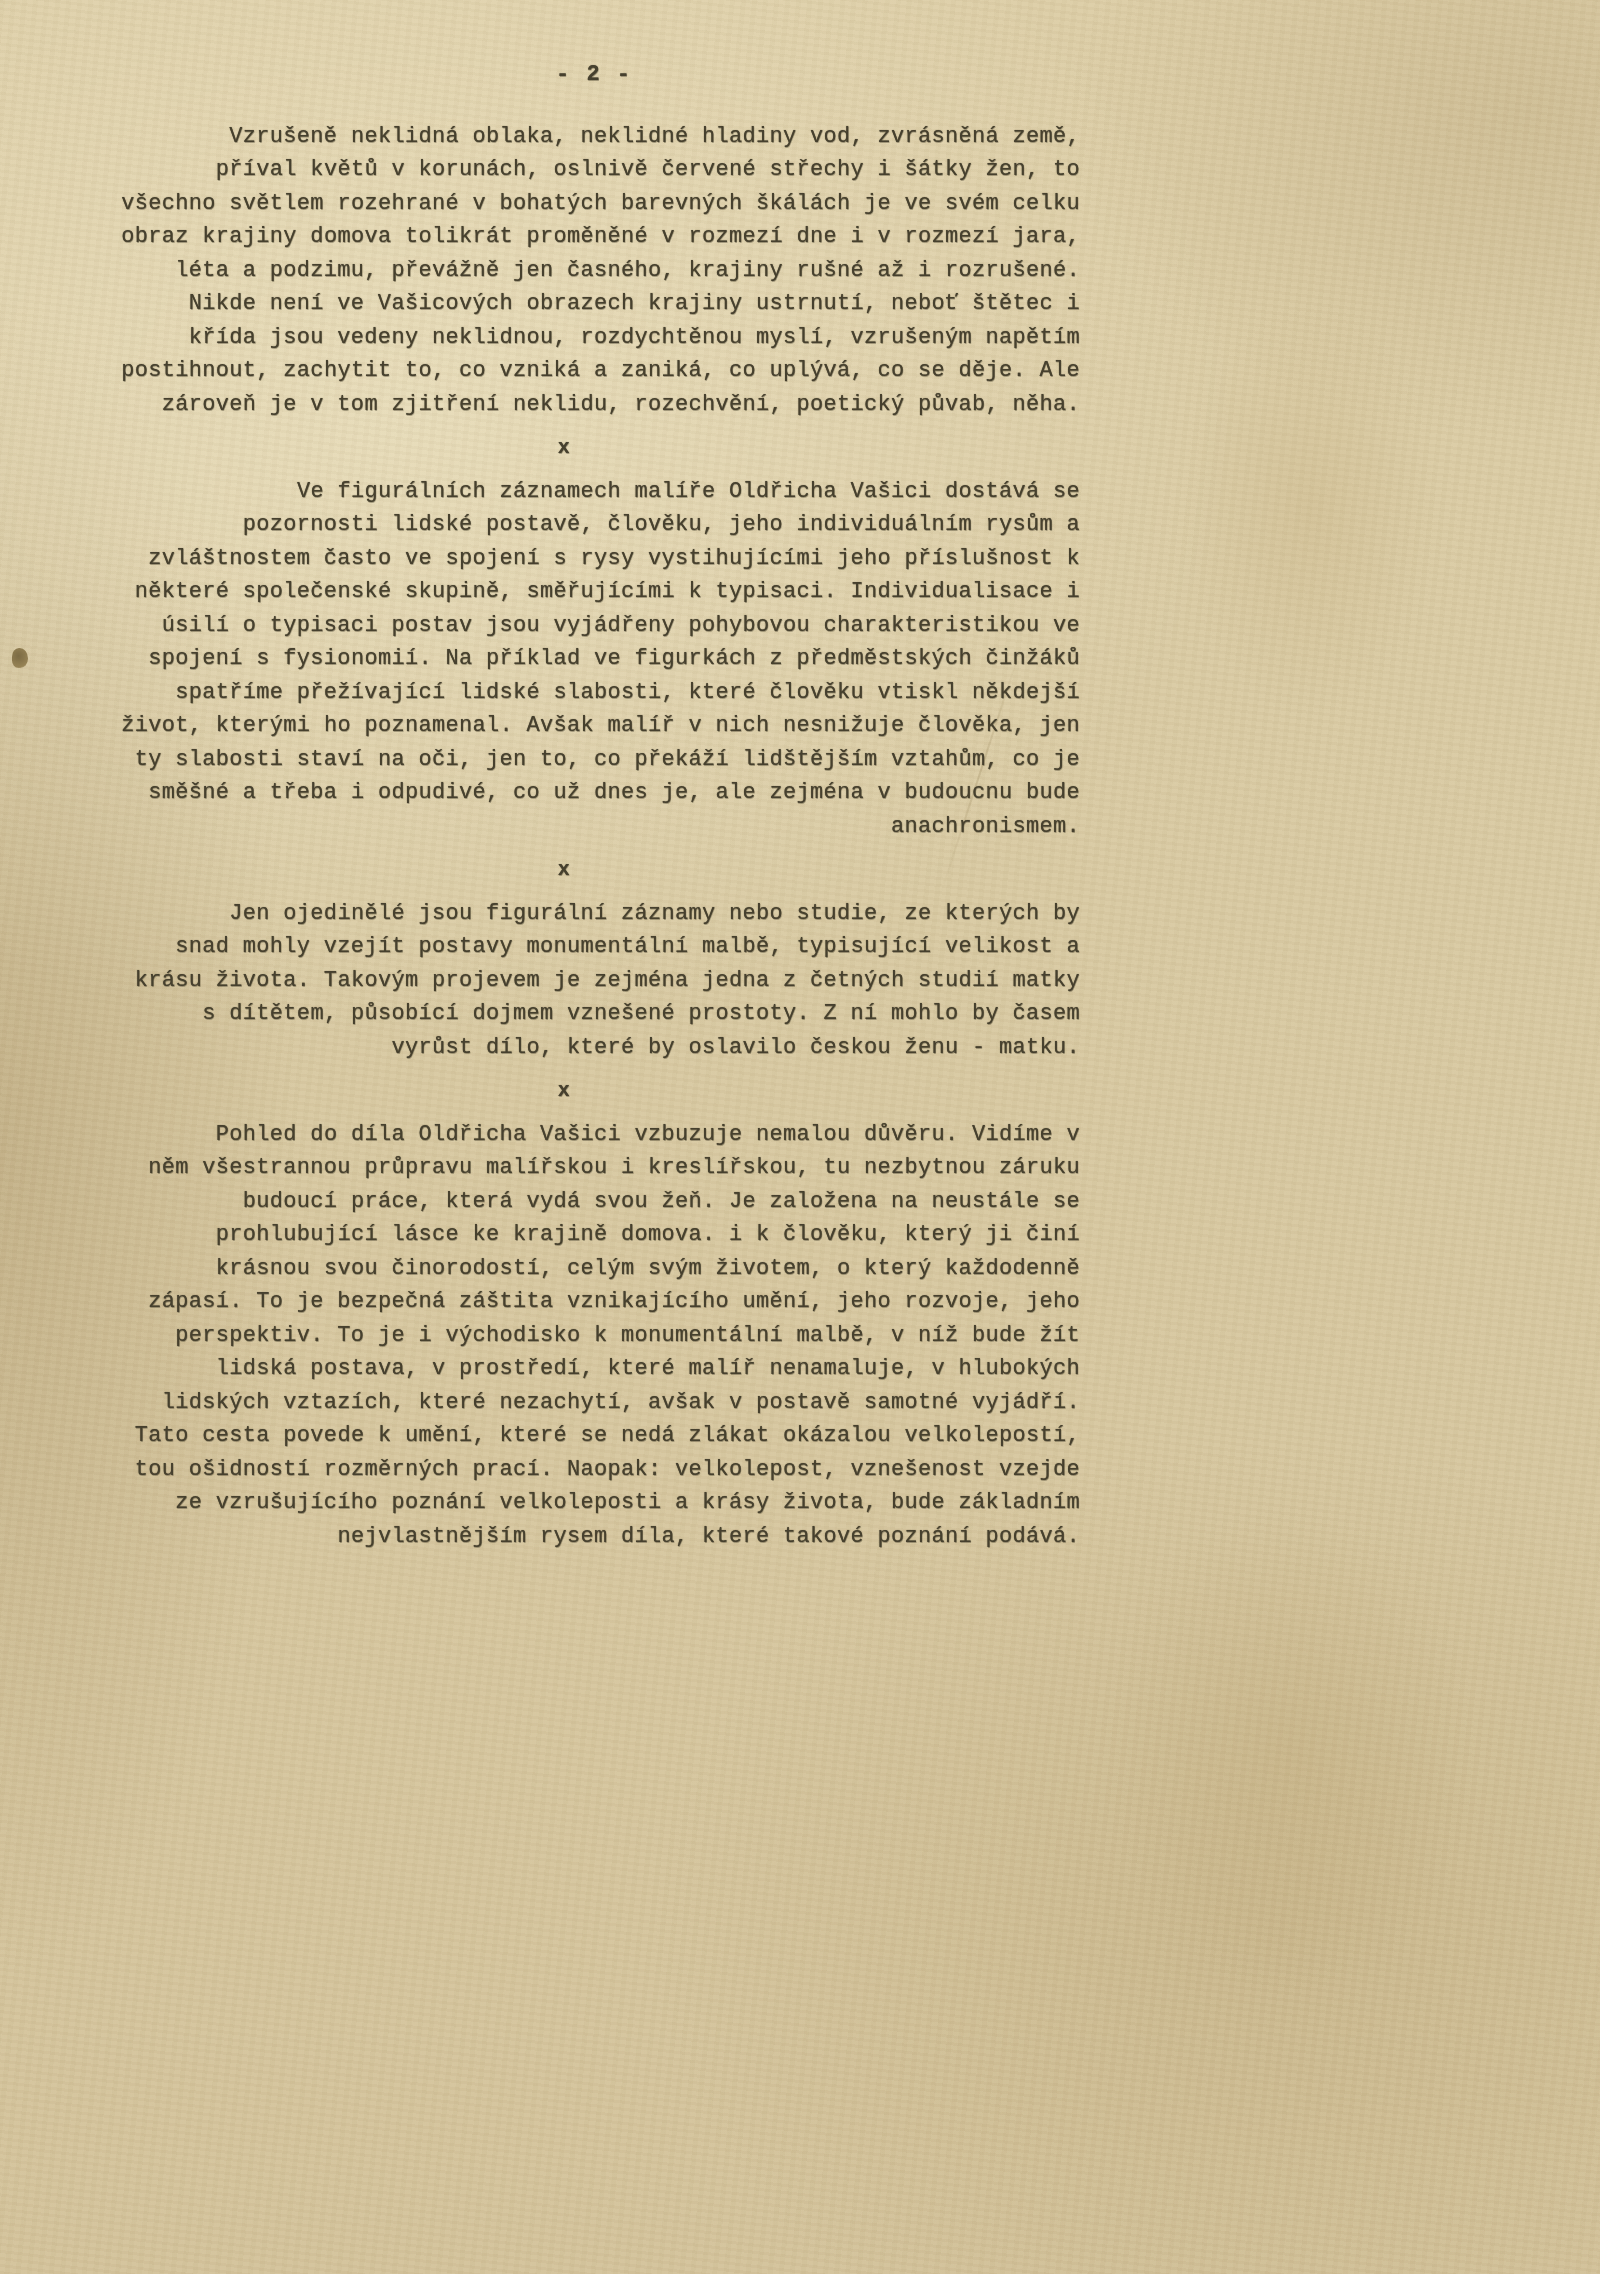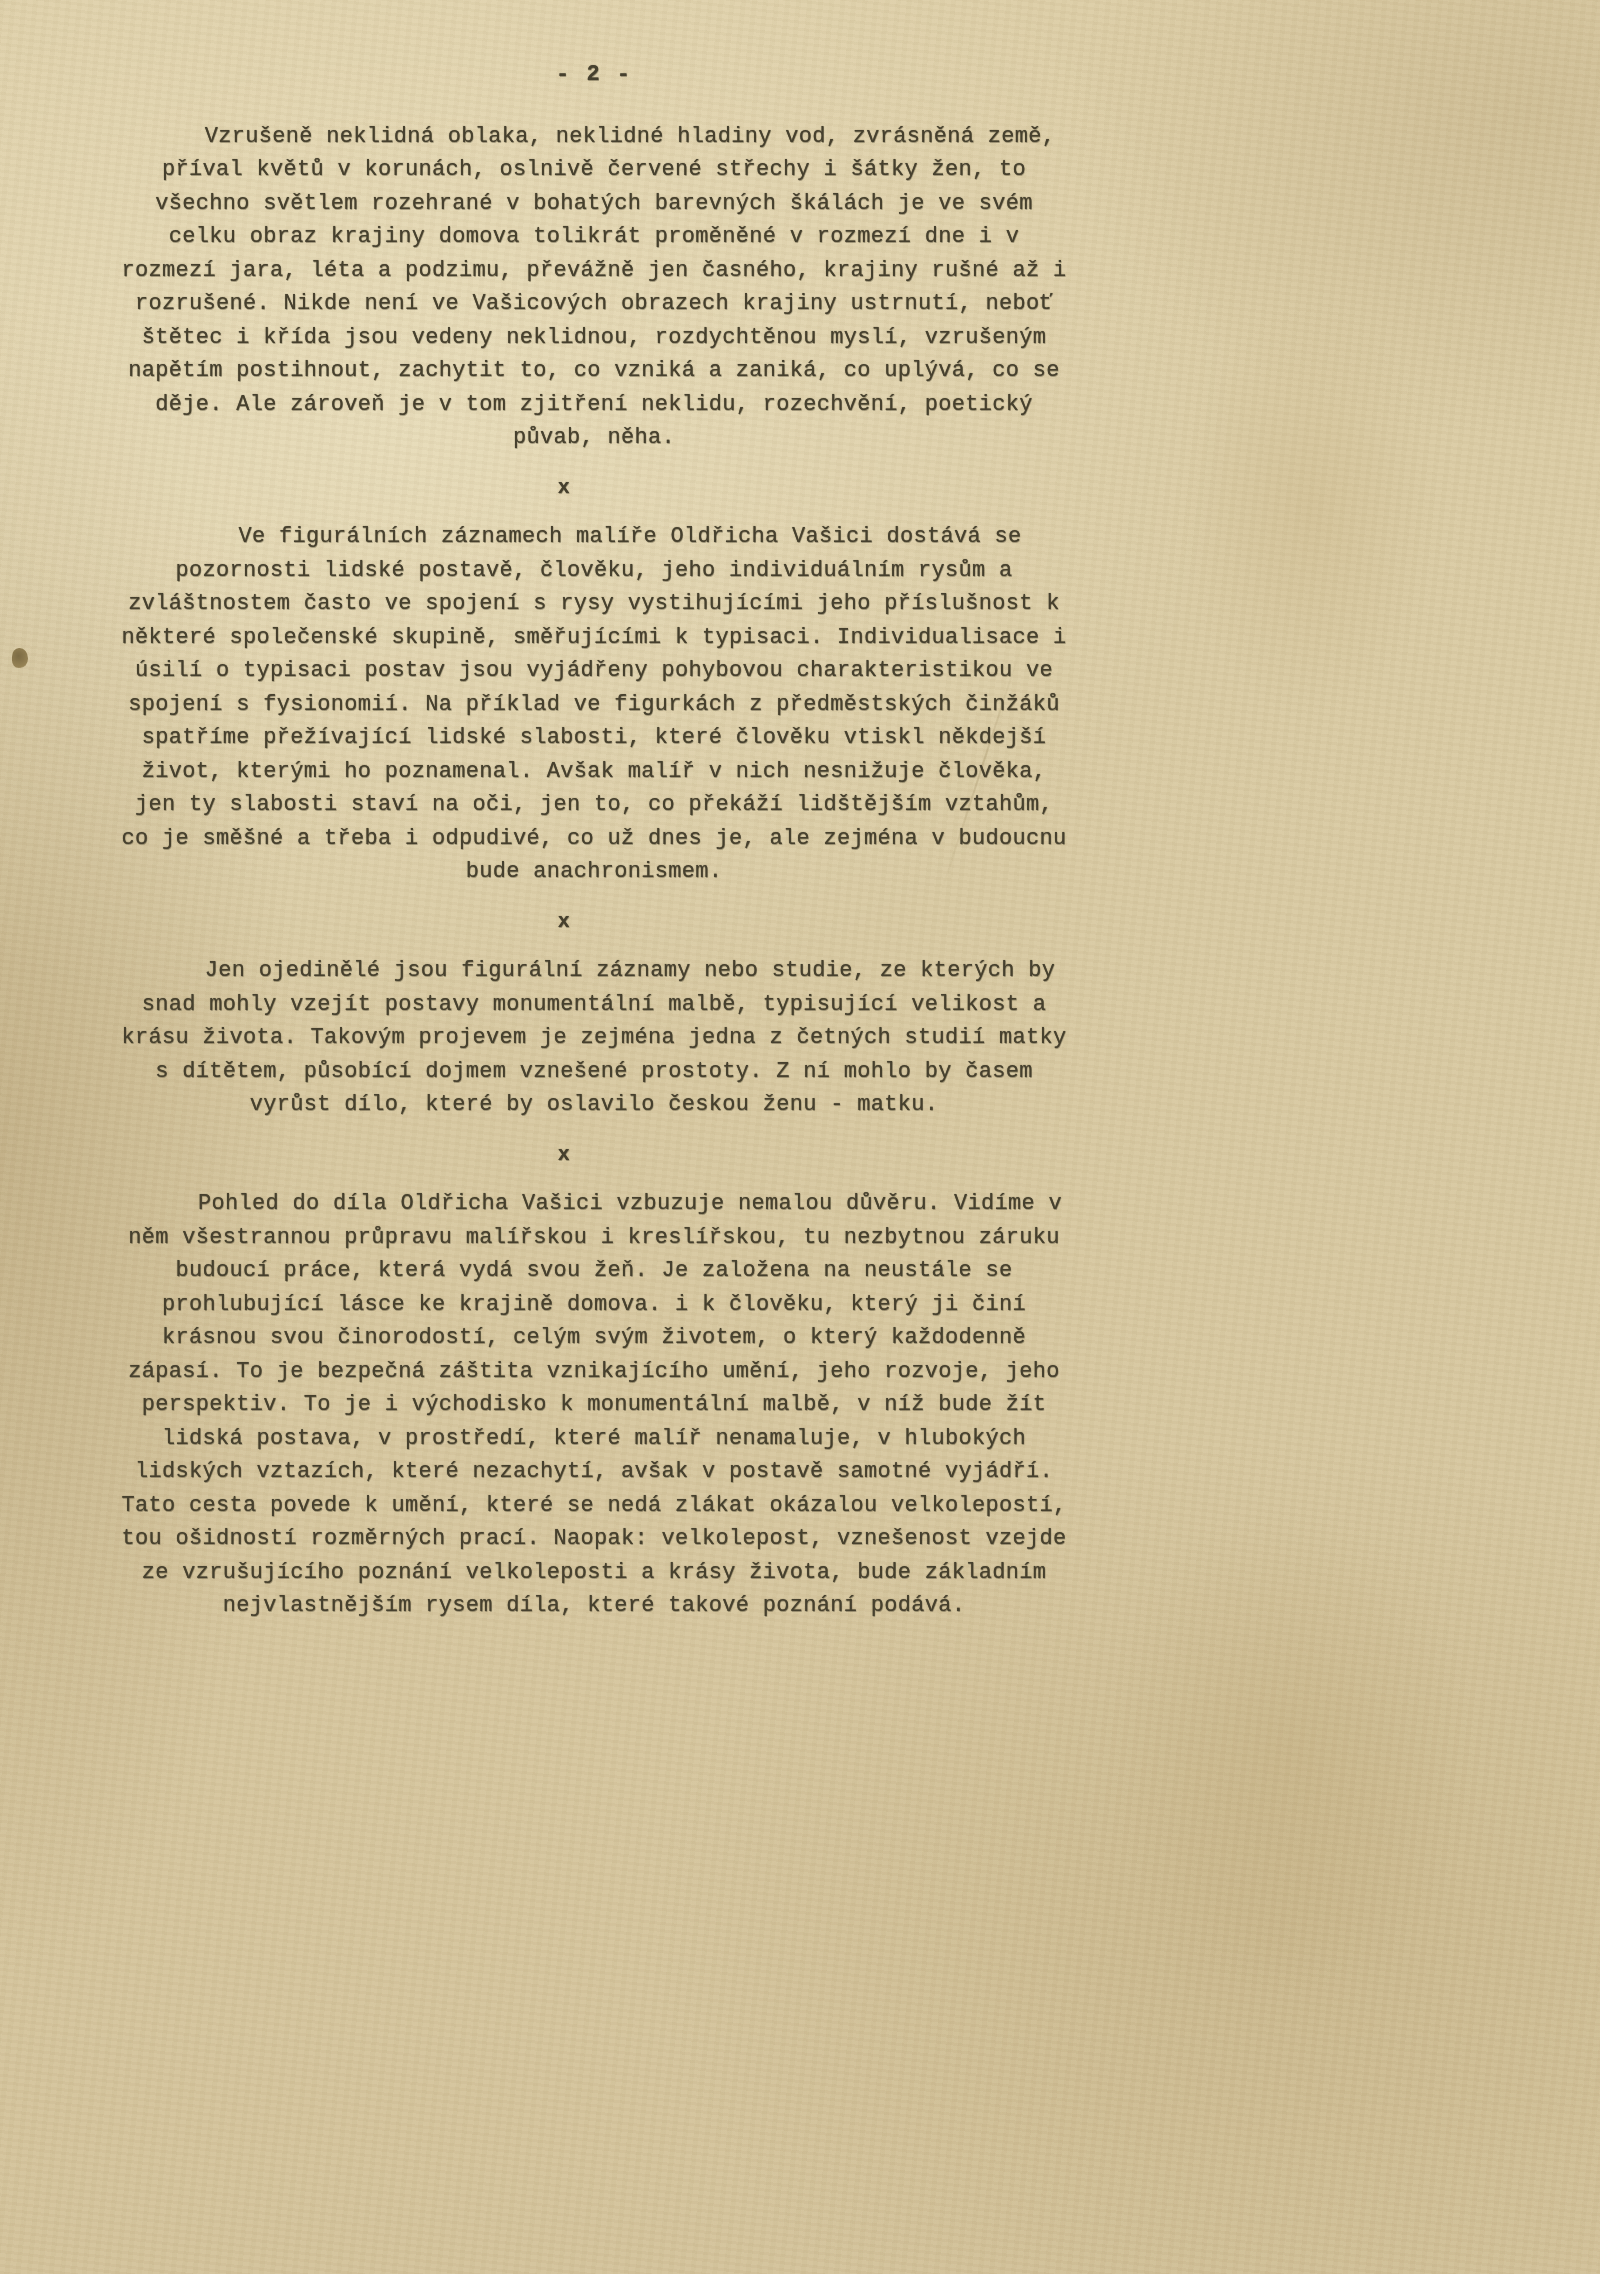--- a/index.html
+++ b/index.html
@@ -76,23 +76,23 @@
     text-shadow: 0 0 1px rgba(70,62,42,0.75), 0.5px 0.5px 0.5px rgba(70,62,42,0.35);
   }
   .page-number {
     text-align: center;
     width: 900px;
     margin: 0 auto 28px auto;
     font-weight: bold;
     letter-spacing: 2px;
   }
   p.body-par {
-    margin: 16px;
+    margin: 4px;
     text-indent: 72px;
-    text-align: center;
+    text-align: right;
   }
   .separator {
     text-align: center;
     width: 920px;
     margin: 10px 0 10px 0;
     font-weight: bold;
     font-size: 20px;
   }
 </style>
 </head>

